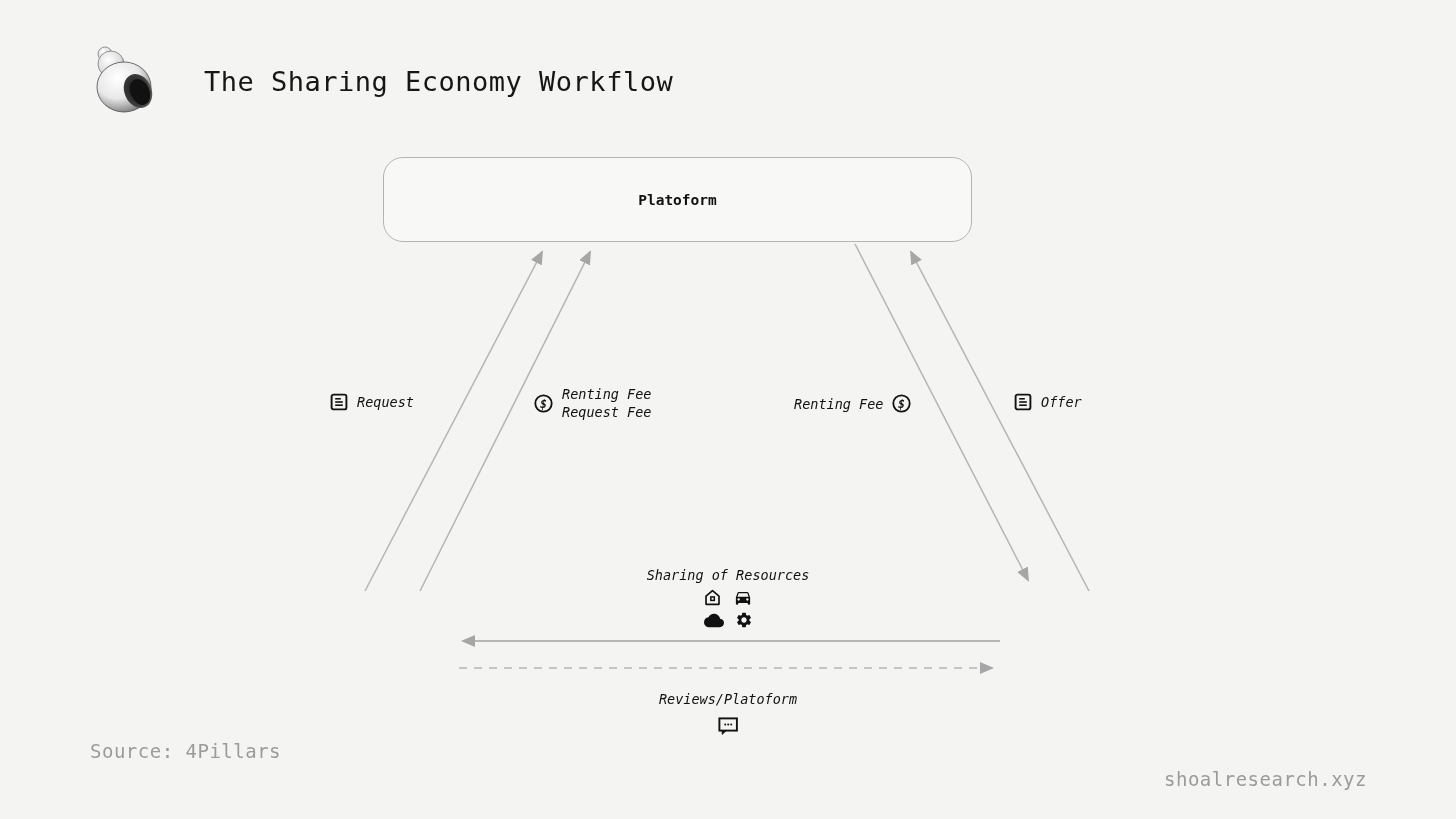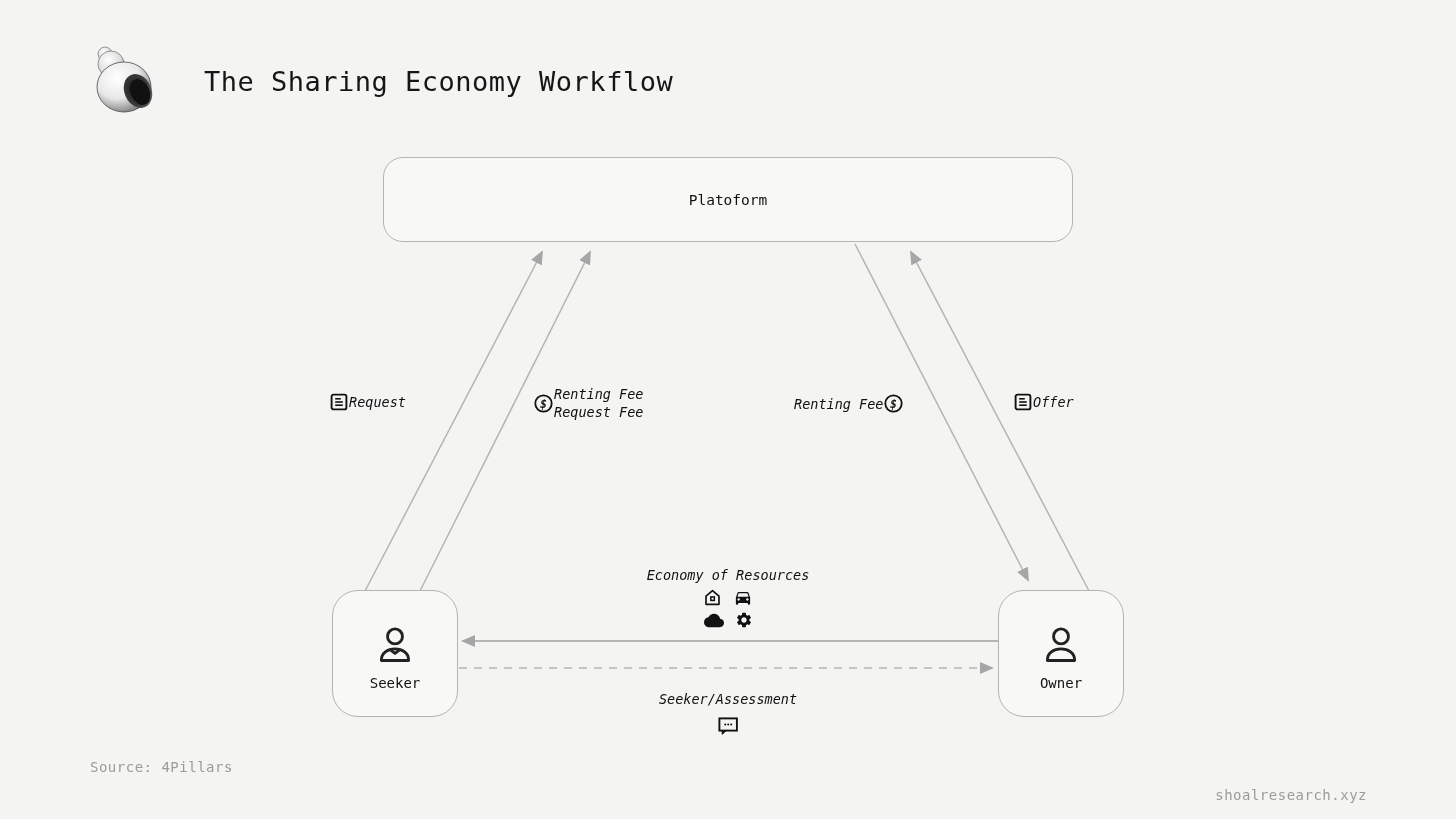--- a/index.html
+++ b/index.html
@@ -20,49 +20,49 @@
   }
 
   
   .node {
     position: absolute;
     border: 1.5px solid #b4b4b2;
     background: #f8f8f6;
     display: flex; flex-direction: column; align-items: center; justify-content: center;
   }
   .node-platform {
-    left: 383px; top: 157px; width: 690px; height: 85px; border-radius: 20px;
-    font-size: 14.5px; color: #111;
+    left: 383px; top: 157px; width: 589px; height: 85px; border-radius: 20px;
+    font-size: 14.5px; color: #111; font-weight: bold;
   }
   .node-actor {
     width: 126px; height: 127px; border-radius: 26px;
     font-size: 14px; color: #111; gap: 9px; padding-top: 6px;
   }
   .node-seeker { left: 332px; top: 590px; }
   .node-owner  { left: 998px; top: 590px; }
   .actor-label { line-height: 1; }
 
   
   .arrows { position: absolute; left: 0; top: 0; width: 1456px; height: 819px; }
 
   
   .edge-label {
-    position: absolute; display: flex; align-items: center; gap: 1px;
+    position: absolute; display: flex; align-items: center; gap: 9px;
     font-size: 13.5px; font-style: italic; font-weight: 500; color: #111; white-space: nowrap;
   }
   .edge-label .twoline { display: flex; flex-direction: column; line-height: 18px; }
   .center-group {
     position: absolute; left: 0; right: 0;
     display: flex; flex-direction: column; align-items: center;
     font-size: 13.5px; font-style: italic; font-weight: 500; color: #111;
   }
   .icon-row { display: flex; gap: 11px; margin-top: 5px; align-items: center; }
 
   
-  .footer-text { position: absolute; top: 759px; font-size: 14px; color: #9b9b99; letter-spacing: 0.5px; }
+  .footer-text { position: absolute; top: 740px; font-size: 19px; color: #9b9b99; letter-spacing: 0.5px; }
   .footer-source { left: 90px; }
   .footer-site { right: 89px; margin-top: 28px; }
 
   svg { display: block; }
 </style>
 </head>
 <body>
 
 <div class="canvas">
 
@@ -112,40 +112,21 @@
       <ellipse cx="50" cy="49" rx="13.5" ry="17.5" transform="rotate(-24 50 49)" fill="url(#aperture)"></ellipse>
       <ellipse cx="52" cy="50" rx="9.5" ry="13.5" transform="rotate(-24 52 50)" fill="#111"></ellipse>
     </svg>
   </div>
   <div class="title">The Sharing Economy Workflow</div>
 
   <div class="node node-platform">
     <span>Platoform</span>
   </div>
 
-  <div class="node node-actor node-seeker">
-    <span>
-      <svg width="46" height="44" viewBox="0 0 24 23">
-        <circle cx="12" cy="7" r="3.9" fill="none" stroke="#222" stroke-width="1.5"></circle>
-        <path d="M4.9 19.6 v-0.4 c0-3.5 3.15-5.7 7.1-5.7 s7.1 2.2 7.1 5.7 v0.4 z" fill="none" stroke="#222" stroke-width="1.5" stroke-linejoin="round"></path>
-        <path d="M9.4 13.9 L12 15.9 L14.6 13.9" fill="none" stroke="#222" stroke-width="1.5" stroke-linejoin="round"></path>
-      </svg>
-    </span>
-    <span class="actor-label">Seeker</span>
-  </div>
-
-  <div class="node node-actor node-owner">
-    <span>
-      <svg width="46" height="44" viewBox="0 0 24 23">
-        <circle cx="12" cy="7" r="3.9" fill="none" stroke="#222" stroke-width="1.5"></circle>
-        <path d="M4.9 19.6 v-0.4 c0-3.5 3.15-5.7 7.1-5.7 s7.1 2.2 7.1 5.7 v0.4 z" fill="none" stroke="#222" stroke-width="1.5" stroke-linejoin="round"></path>
-      </svg>
-    </span>
-    <span class="actor-label">Owner</span>
-  </div>
+
 
   <div class="edge-label" style="left:330px; top:393px;">
     <span>
       <svg width="18" height="18" viewBox="0 0 18 18">
         <rect x="1.6" y="1.6" width="14.8" height="14.8" rx="2" fill="none" stroke="#111" stroke-width="1.9"></rect>
         <line x1="5.2" y1="5.8" x2="10.8" y2="5.8" stroke="#111" stroke-width="1.6"></line>
         <line x1="5.2" y1="9" x2="12.8" y2="9" stroke="#111" stroke-width="1.6"></line>
         <line x1="5.2" y1="12.2" x2="12.8" y2="12.2" stroke="#111" stroke-width="1.6"></line>
       </svg>
     </span>
@@ -181,21 +162,21 @@
         <rect x="1.6" y="1.6" width="14.8" height="14.8" rx="2" fill="none" stroke="#111" stroke-width="1.9"></rect>
         <line x1="5.2" y1="5.8" x2="10.8" y2="5.8" stroke="#111" stroke-width="1.6"></line>
         <line x1="5.2" y1="9" x2="12.8" y2="9" stroke="#111" stroke-width="1.6"></line>
         <line x1="5.2" y1="12.2" x2="12.8" y2="12.2" stroke="#111" stroke-width="1.6"></line>
       </svg>
     </span>
     <span>Offer</span>
   </div>
 
   <div class="center-group" style="top:567px;">
-    <span>Economy of Resources</span>
+    <span>Sharing of Resources</span>
     <span class="icon-row">
       <span>
         <svg width="19" height="19" viewBox="0 0 24 24">
           <path d="M12 3.4 L3.8 10.4 V20.6 H20.2 V10.4 Z" fill="none" stroke="#111" stroke-width="2.1" stroke-linejoin="round"></path>
           <rect x="9.9" y="11.3" width="4.4" height="4.4" fill="none" stroke="#111" stroke-width="1.9"></rect>
         </svg>
       </span>
       <span>
         <svg width="20" height="19" viewBox="0 0 24 24">
           <path fill="#111" d="M18.92 6.01C18.72 5.42 18.16 5 17.5 5h-11c-.66 0-1.21.42-1.42 1.01L3 12v8c0 .55.45 1 1 1h1c.55 0 1-.45 1-1v-1h12v1c0 .55.45 1 1 1h1c.55 0 1-.45 1-1v-8l-2.08-5.99zM6.5 16c-.83 0-1.5-.67-1.5-1.5S5.67 13 6.5 13s1.5.67 1.5 1.5S7.33 16 6.5 16zm11 0c-.83 0-1.5-.67-1.5-1.5s.67-1.5 1.5-1.5 1.5.67 1.5 1.5-.67 1.5-1.5 1.5zM5 11l1.5-4.5h11L19 11H5z"></path>
@@ -210,21 +191,21 @@
       </span>
       <span>
         <svg width="18" height="18" viewBox="0 0 24 24">
           <path fill="#111" d="M19.14 12.94c.04-.3.06-.61.06-.94 0-.32-.02-.64-.07-.94l2.03-1.58c.18-.14.23-.41.12-.61l-1.92-3.32c-.12-.22-.37-.29-.59-.22l-2.39.96c-.5-.38-1.03-.7-1.62-.94l-.36-2.54c-.04-.24-.24-.41-.48-.41h-3.84c-.24 0-.43.17-.47.41l-.36 2.54c-.59.24-1.13.57-1.62.94l-2.39-.96c-.22-.08-.47 0-.59.22L2.74 8.87c-.12.21-.08.47.12.61l2.03 1.58c-.05.3-.09.63-.09.94s.02.64.07.94l-2.03 1.58c-.18.14-.23.41-.12.61l1.92 3.32c.12.22.37.29.59.22l2.39-.96c.5.38 1.03.7 1.62.94l.36 2.54c.05.24.24.41.48.41h3.84c.24 0 .44-.17.47-.41l.36-2.54c.59-.24 1.13-.56 1.62-.94l2.39.96c.22.08.47 0 .59-.22l1.92-3.32c.12-.22.07-.47-.12-.61l-2.01-1.58zM12 15.6c-1.98 0-3.6-1.62-3.6-3.6s1.62-3.6 3.6-3.6 3.6 1.62 3.6 3.6-1.62 3.6-3.6 3.6z"></path>
         </svg>
       </span>
     </span>
   </div>
 
   <div class="center-group" style="top:691px;">
-    <span>Seeker/Assessment</span>
+    <span>Reviews/Platoform</span>
     <span style="margin-top:10px;">
       <svg width="21" height="19" viewBox="0 0 21 19">
         <rect x="1.4" y="1.4" width="17.5" height="12.2" fill="none" stroke="#111" stroke-width="1.9"></rect>
         <path d="M4.2 13.6 L4.2 17.3 L8.2 13.6" fill="#111" stroke="#111" stroke-width="1"></path>
         <circle cx="7.2" cy="7.5" r="1" fill="#111"></circle>
         <circle cx="10.2" cy="7.5" r="1" fill="#111"></circle>
         <circle cx="13.2" cy="7.5" r="1" fill="#111"></circle>
       </svg>
     </span>
   </div>

